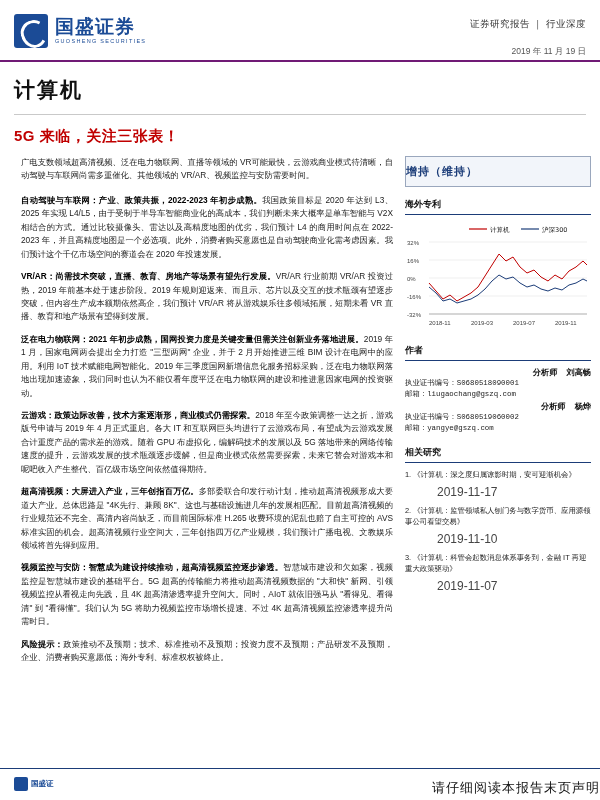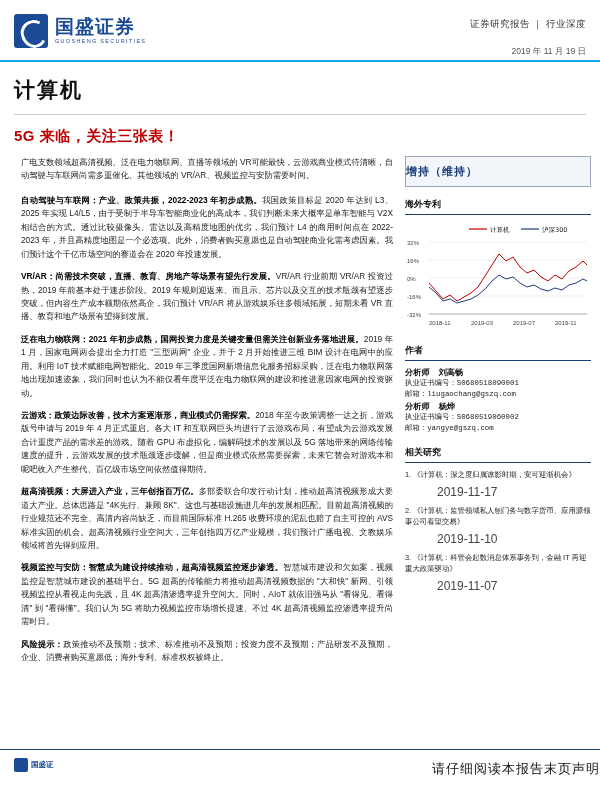--- a/index.html
+++ b/index.html
@@ -11,21 +11,21 @@
     font-family: "Liberation Sans", sans-serif;
     color: #1a1a1a;
     position: relative;
     overflow: hidden;
   }
 
   
   .header {
     position: relative;
     height: 62px;
-    border-bottom: 2px solid #0ea5e9;
+    border-bottom: 2px solid #701a75;
     padding: 0 14px;
   }
   .logo-wrap {
     position: absolute;
     left: 14px;
     top: 14px;
     display: flex;
     align-items: center;
     gap: 7px;
   }
@@ -160,38 +160,39 @@
     font-size: 7.4px;
     color: #222;
     line-height: 1.55;
     font-family: Liberation Mono, monospace;
   }
   .analyst-name {
     font-size: 8.2px;
     font-weight: bold;
     color: #111;
     margin-top: 0;
+    text-align: right;
   }
   .rel-item {
     font-size: 7.4px;
     color: #222;
     line-height: 1.5;
     margin-bottom: 5px;
   }
   .rel-date {
     font-size: 12px;
     color: #444;
     margin-left: 32px;
   }
 
   
   .footer {
     position: absolute;
     left: 0; right: 0; bottom: 0;
-    height: 51px;
+    height: 32px;
     border-top: 1px solid #1b3c78;
     padding: 0 14px;
   }
   .footer-logo {
     position: absolute;
     left: 14px;
     top: 8px;
     width: 14px; height: 14px;
     background: #1b4b96;
     border-radius: 2px;

